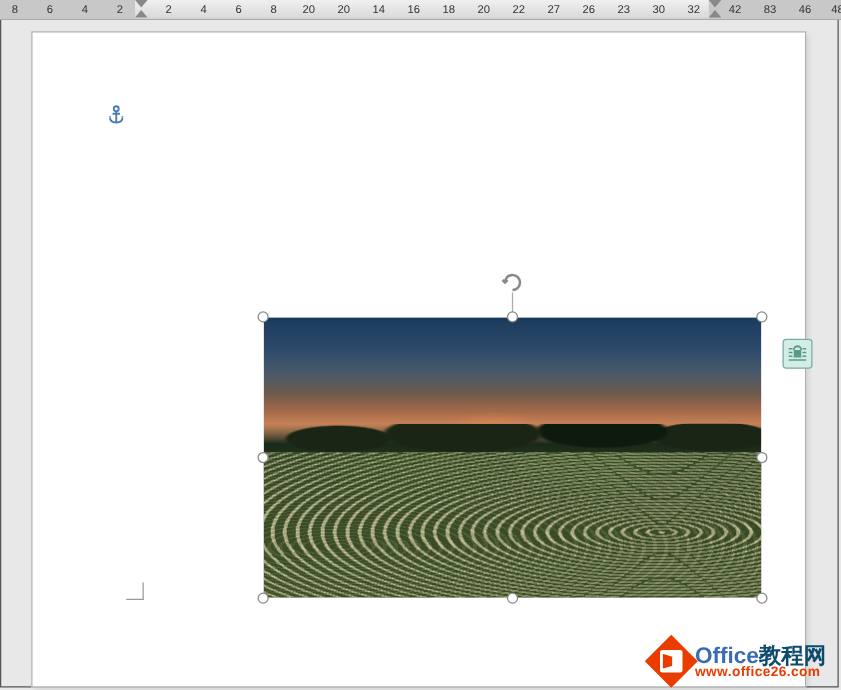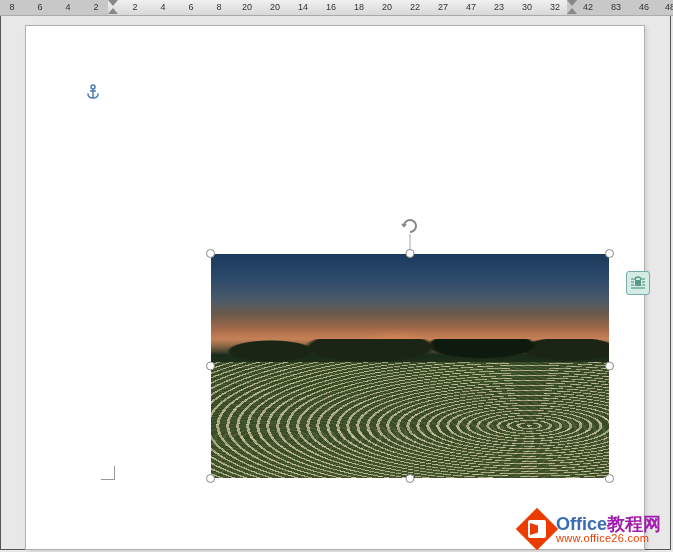--- a/index.html
+++ b/index.html
@@ -329,25 +329,25 @@
     .watermark-text {
       display: flex;
       flex-direction: column;
       line-height: 1;
     }
     .wm-line1 {
       font-size: 18px;
       font-weight: bold;
     }
     .wm-office { color: #3a6bb5; }
-    .wm-tutorial { color: #a21caf; }
+    .wm-tutorial { color: #0c4a6e; }
     .wm-line2 {
       font-size: 11px;
       color: #eb3c00;
-      font-weight: normal;
+      font-weight: bold;
       letter-spacing: 0.3px;
     }
     
     .outer-border {
       position: absolute;
       top: 0;
       left: 0;
       width: 671px;
       height: 550px;
       border: 1px solid #555;
@@ -371,21 +371,21 @@
   <span class="ruler-number" style="left:191px">6</span>
   <span class="ruler-number" style="left:219px">8</span>
   <span class="ruler-number" style="left:247px">20</span>
   <span class="ruler-number" style="left:275px">20</span>
   <span class="ruler-number" style="left:303px">14</span>
   <span class="ruler-number" style="left:331px">16</span>
   <span class="ruler-number" style="left:359px">18</span>
   <span class="ruler-number" style="left:387px">20</span>
   <span class="ruler-number" style="left:415px">22</span>
   <span class="ruler-number" style="left:443px">27</span>
-  <span class="ruler-number" style="left:471px">47</span>
+  <span class="ruler-number" style="left:471px">26</span>
   <span class="ruler-number" style="left:499px">23</span>
   <span class="ruler-number" style="left:527px">30</span>
   <span class="ruler-number" style="left:555px">32</span>
   <span class="ruler-number" style="left:588px">42</span>
   <span class="ruler-number" style="left:616px">83</span>
   <span class="ruler-number" style="left:644px">46</span>
   <span class="ruler-number" style="left:670px">48</span>
   <div class="ruler-indent-left">
       <div class="indent-marker"></div>
     </div>

